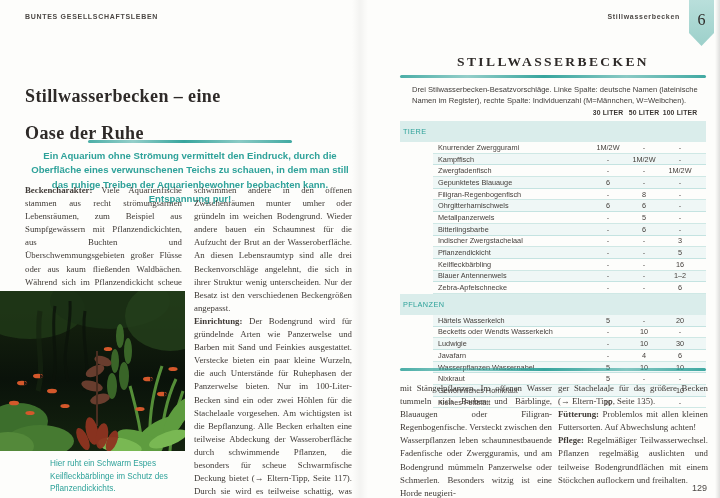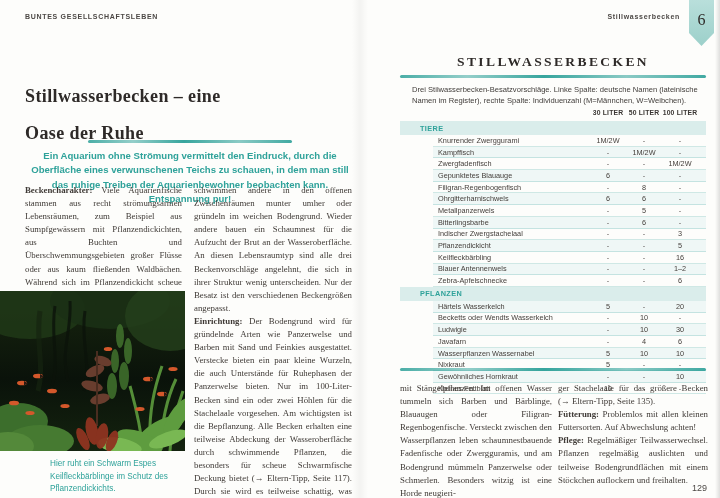--- a/index.html
+++ b/index.html
@@ -41,22 +41,22 @@
   .rintro{left:400px;top:85px;width:306px;font-size:7.6px;line-height:10.8px;color:#3f3b38;margin-left:12px;}
   .colheads{left:400px;top:109px;width:306px;display:flex;align-items:flex-end;
             font-size:6.8px;font-weight:bold;color:#3a3633;letter-spacing:.2px;}
   .colheads .spacer{flex:1;}
   .colheads .vh{width:36px;text-align:center;}
   .colheads .pad{width:8px;}
   .ftable{left:400px;top:121px;width:306px;}
   .t-row{display:flex;align-items:center;height:10.7px;font-size:7.3px;color:#46413d;
          border-bottom:1px solid rgba(44,160,152,.22);margin-left:33px;}
   .t-row.tint{background:#eff7f6;}
-  .t-sec{display:flex;align-items:center;height:14px;background:#daedeb;
-         color:#2fa29a;font-size:7.3px;font-weight:bold;letter-spacing:.4px;padding-left:20px;}
+  .t-sec{display:flex;align-items:center;height:21px;background:#daedeb;
+         color:#2fa29a;font-size:7.3px;font-weight:normal;letter-spacing:.4px;padding-left:3px;}
   .t-name{flex:1;padding-left:5px;white-space:nowrap;overflow:hidden;}
   .t-val{width:36px;text-align:center;}
   .t-pad{width:8px;}
 
   
   .fold{left:352px;top:0;width:16px;height:498px;
         background:linear-gradient(90deg,rgba(0,0,0,0),rgba(0,0,0,.04) 50%,rgba(0,0,0,0));}
   .edge{right:0;top:0;width:5px;height:498px;
         background:linear-gradient(90deg,rgba(0,0,0,0),rgba(0,0,0,.12));}
 </style>

